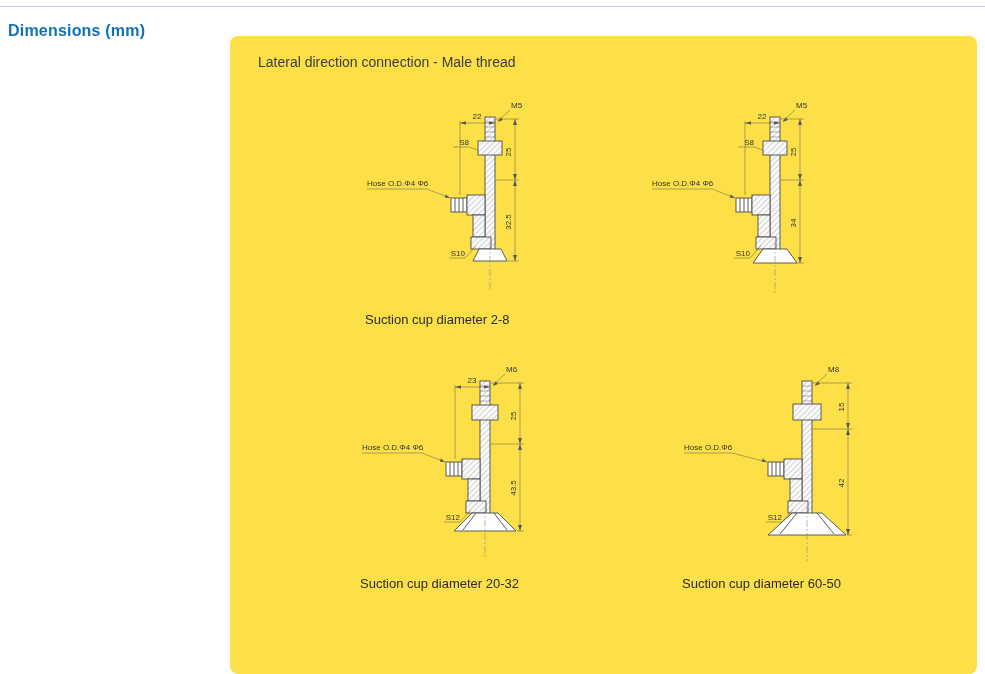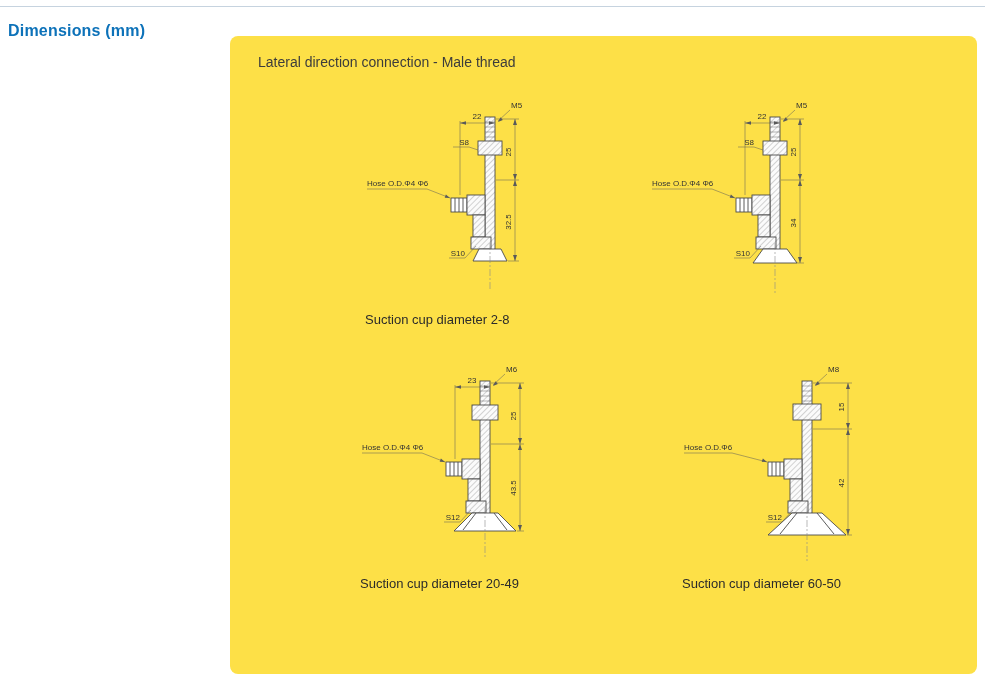--- a/index.html
+++ b/index.html
@@ -237,21 +237,21 @@
         </g>
         <g fill="#333333">
           <text x="112" y="24" text-anchor="middle">23</text>
           <text x="146" y="13">M6</text>
           <text x="156" y="57" transform="rotate(-90 156 57)" text-anchor="middle">25</text>
           <text x="156" y="129" transform="rotate(-90 156 129)" text-anchor="middle">43.5</text>
           <text x="2" y="91" font-size="7.5">Hose O.D.Φ4 Φ6</text>
           <text x="100" y="161" text-anchor="end">S12</text>
         </g>
       </svg>
-      <div class="caption">Suction cup diameter 20-49</div>
+      <div class="caption">Suction cup diameter 20-32</div>
     </div>
 
     <div class="diagram d4">
       <svg width="250" height="215" viewBox="0 0 250 215">
         <defs>
           <pattern id="h4" width="4" height="4" patternUnits="userSpaceOnUse" patternTransform="rotate(45)">
             <rect width="4" height="4" fill="#fbfbfb"></rect>
             <line x1="0" y1="0" x2="0" y2="4" stroke="#909090" stroke-width="0.8"></line>
           </pattern>
         </defs>

